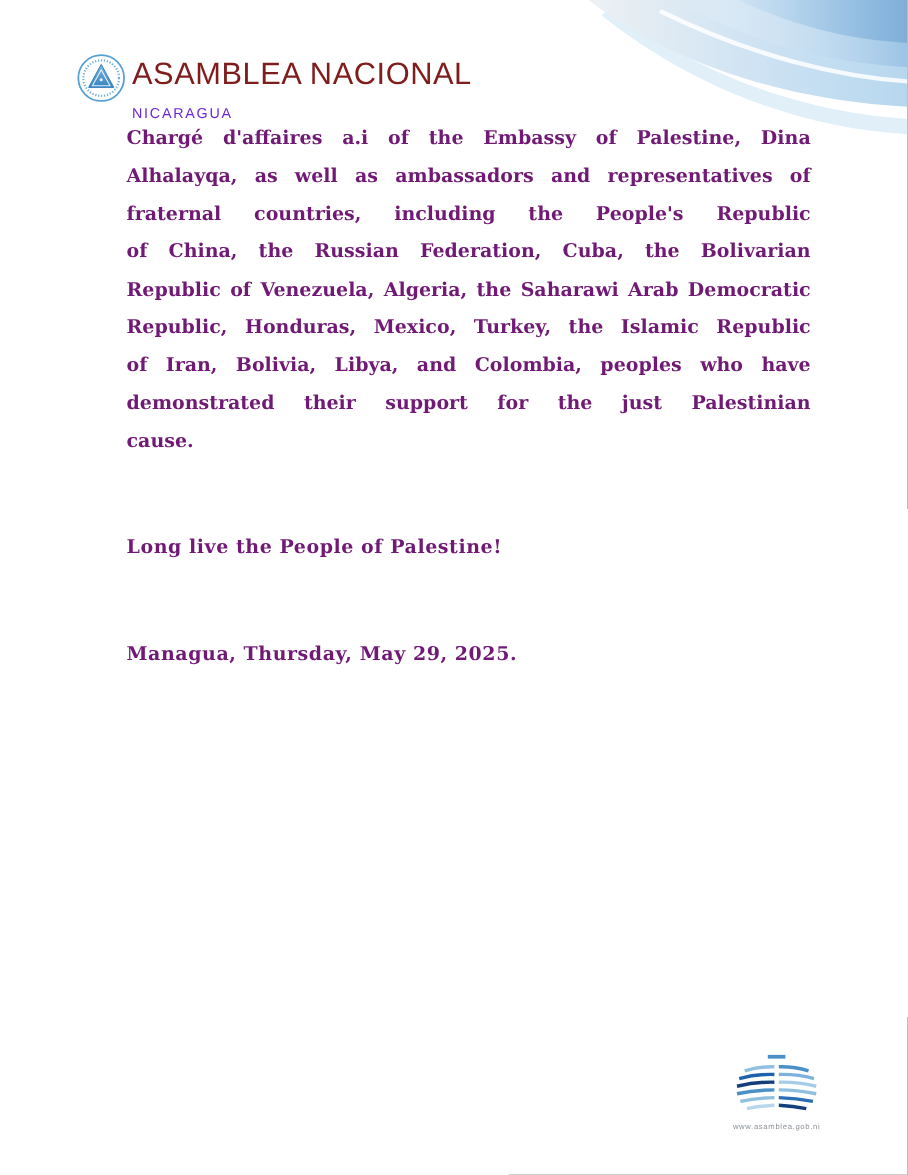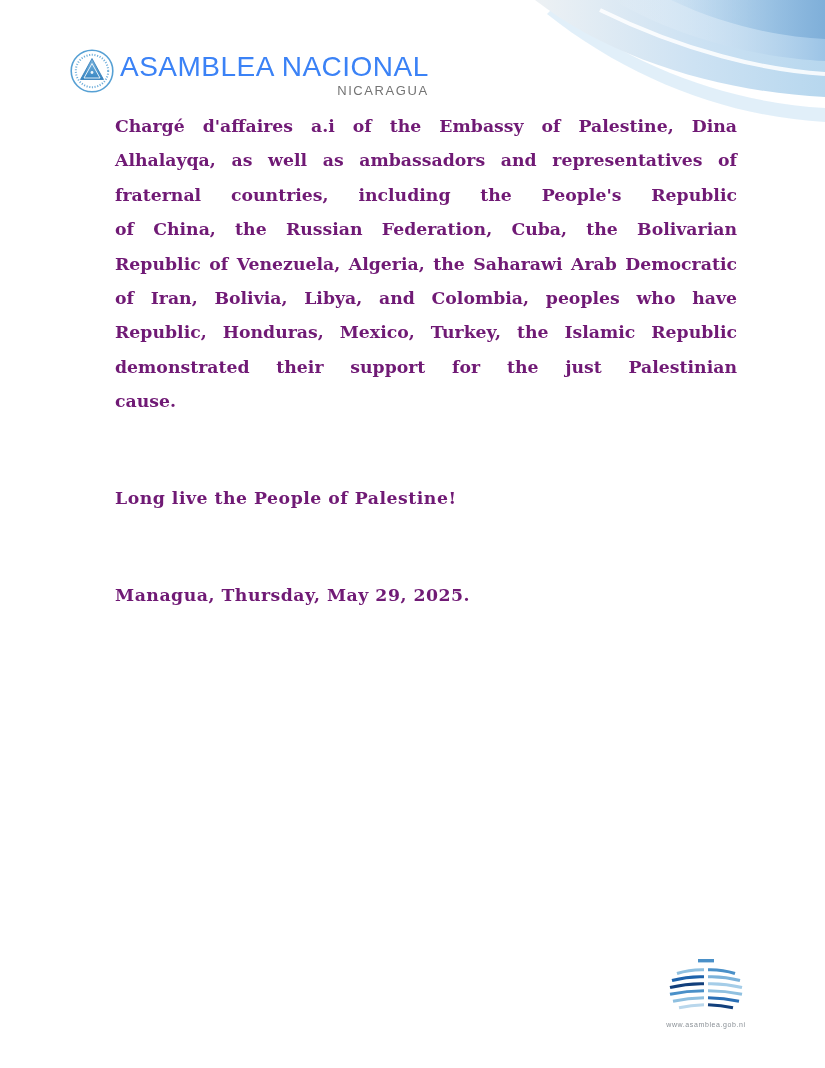--- a/index.html
+++ b/index.html
@@ -25,33 +25,32 @@
 
   
   .header { position: absolute; left: 70px; top: 49px; display: flex; align-items: flex-start; }
   .emblem { width: 44px; height: 44px; display: block; }
   .brand { margin-left: 6px; padding-top: 4px; }
   .brand-title {
     font-family: "Liberation Sans", sans-serif;
     font-size: 28px;
     font-weight: 400;
     letter-spacing: 0.5px;
-    color: #3b82f6;
+    color: #7f1d1d;
     line-height: 28px;
     white-space: nowrap;
   }
   .brand-subtitle {
     font-family: "Liberation Sans", sans-serif;
     font-size: 13px;
     font-weight: 400;
     letter-spacing: 1.6px;
-    color: #737373;
+    color: #6d28d9;
     line-height: 17px;
-    margin-top: 1px;
-    text-align: right;
+    margin-top: 13px;
   }
 
   
   .content {
     position: absolute;
     left: 115px;
     top: 109px;
     width: 622px;
     font-family: "DejaVu Serif", "Liberation Serif", serif;
     font-weight: 700;
@@ -138,22 +137,22 @@
       <div class="brand-subtitle">NICARAGUA</div>
     </div>
   </div>
 
   <div class="content">
     <div class="line">Chargé d'affaires a.i of the Embassy of Palestine, Dina</div>
     <div class="line">Alhalayqa, as well as ambassadors and representatives of</div>
     <div class="line">fraternal countries, including the People's Republic</div>
     <div class="line">of China, the Russian Federation, Cuba, the Bolivarian</div>
     <div class="line">Republic of Venezuela, Algeria, the Saharawi Arab Democratic</div>
+    <div class="line">Republic, Honduras, Mexico, Turkey, the Islamic Republic</div>
     <div class="line">of Iran, Bolivia, Libya, and Colombia, peoples who have</div>
-    <div class="line">Republic, Honduras, Mexico, Turkey, the Islamic Republic</div>
     <div class="line">demonstrated their support for the just Palestinian</div>
     <div class="line plain">cause.</div>
     <div class="gap"></div>
     <div class="line plain standalone">Long live the People of Palestine!</div>
     <div class="gap"></div>
     <div class="line plain standalone">Managua, Thursday, May 29, 2025.</div>
   </div>
 
   <div class="footer-logo">
     <svg class="globe" viewBox="0 0 88 60" aria-hidden="true">

